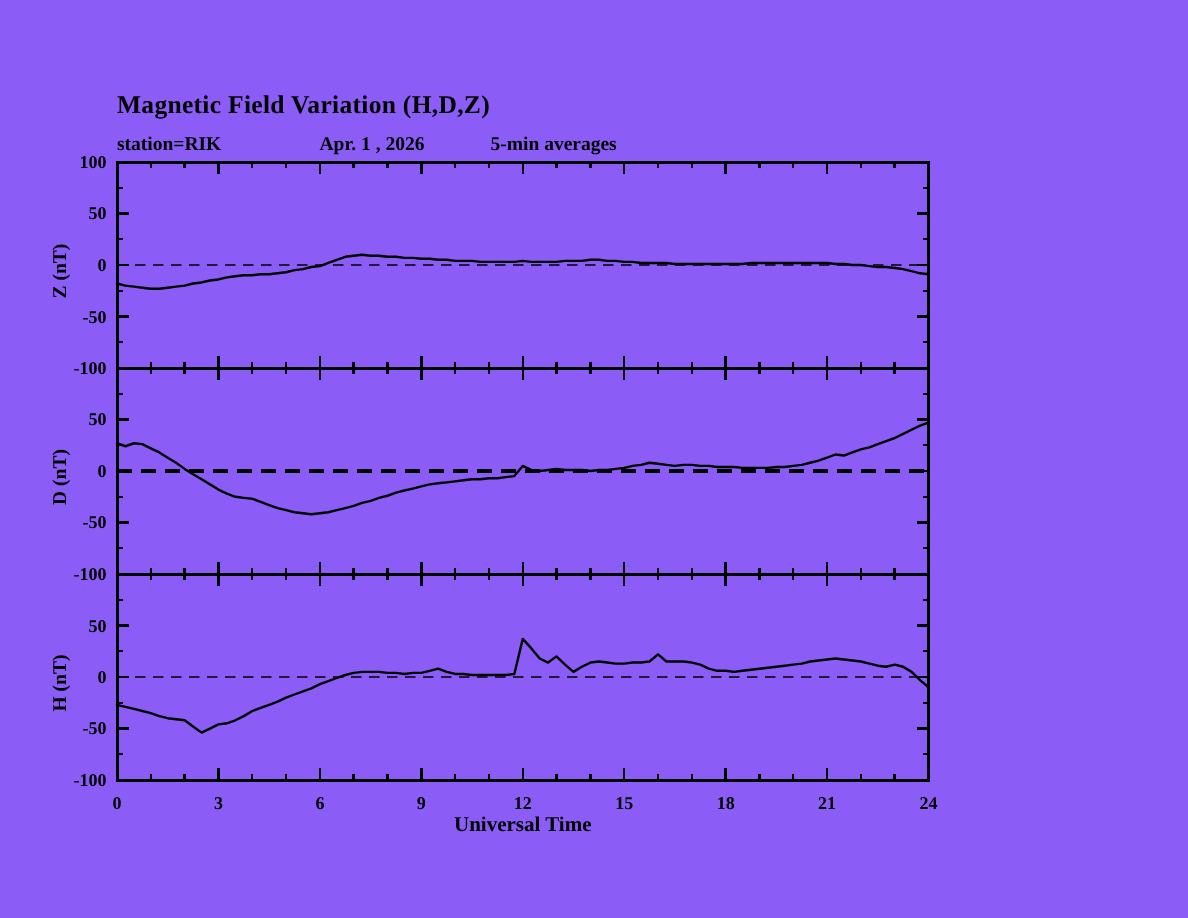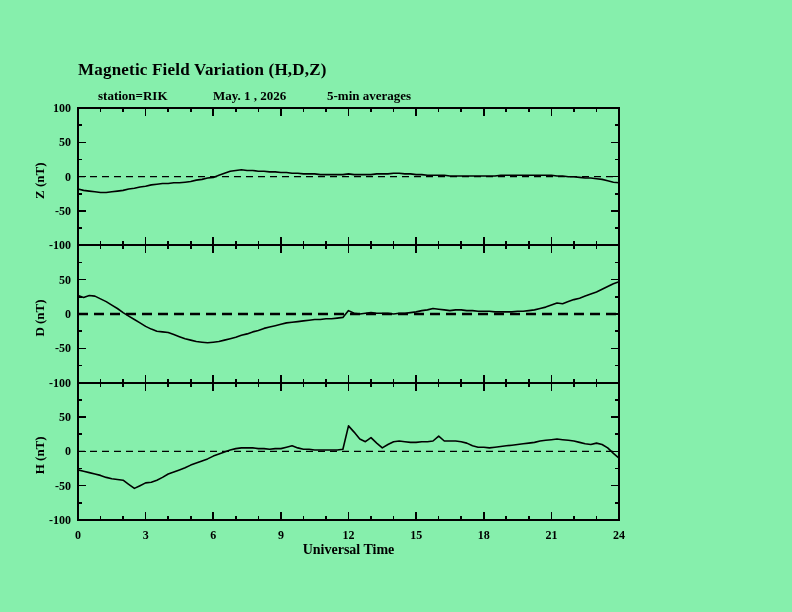--- a/index.html
+++ b/index.html
@@ -1,35 +1,35 @@
 <!DOCTYPE html>
 <html><head>
 <meta charset="utf-8">
 <style>
   html,body{margin:0;padding:0;background:#ffffff;}
-  .page{position:relative;width:792px;height:612px;background:#86efac;overflow:hidden;
+  .page{position:relative;width:792px;height:612px;background:#8b5cf6;overflow:hidden;
         font-family:"Liberation Serif", serif;color:#000;}
   .chart-title{position:absolute;left:78px;top:60px;font-size:17px;font-weight:bold;letter-spacing:0.2px;}
   .subtitle{position:absolute;top:88px;font-size:13px;font-weight:bold;}
-  .sub-station{left:78px;margin-left:20px;}
+  .sub-station{left:78px;}
   .sub-date{left:213px;}
   .sub-avg{left:327px;}
   svg text{font-family:"Liberation Serif", serif;font-weight:bold;fill:#000;}
   svg .tick-label{font-size:12px;}
   svg .axis-title{font-size:13px;}
   svg .x-axis-title{font-size:14px;}
   .crisp{shape-rendering:crispEdges;}
 </style>
 </head>
 <body>
 
 <div class="page">
   <div class="chart-title">Magnetic Field Variation (H,D,Z)</div>
   <div class="subtitle sub-station">station=RIK</div>
-  <div class="subtitle sub-date">May. 1 , 2026</div>
+  <div class="subtitle sub-date">Apr. 1 , 2026</div>
   <div class="subtitle sub-avg">5-min averages</div>
   <svg id="plot-svg" width="792" height="612" viewBox="0 0 792 612">
       <g>
         <rect x="78" y="108" width="541" height="137.33333333333334" fill="none" stroke="#000" stroke-width="2" class="crisp"></rect>
         <line x1="78" y1="108" x2="78" y2="116" class="crisp" stroke="#000" stroke-width="1.6"></line>
         <line x1="78" y1="237.33333333333334" x2="78" y2="245.33333333333334" class="crisp" stroke="#000" stroke-width="1.6"></line>
         <line x1="100.54166666666666" y1="108" x2="100.54166666666666" y2="112" class="crisp" stroke="#000" stroke-width="1.6"></line>
         <line x1="100.54166666666666" y1="241.33333333333334" x2="100.54166666666666" y2="245.33333333333334" class="crisp" stroke="#000" stroke-width="1.6"></line>
         <line x1="123.08333333333333" y1="108" x2="123.08333333333333" y2="112" class="crisp" stroke="#000" stroke-width="1.6"></line>
         <line x1="123.08333333333333" y1="241.33333333333334" x2="123.08333333333333" y2="245.33333333333334" class="crisp" stroke="#000" stroke-width="1.6"></line>

